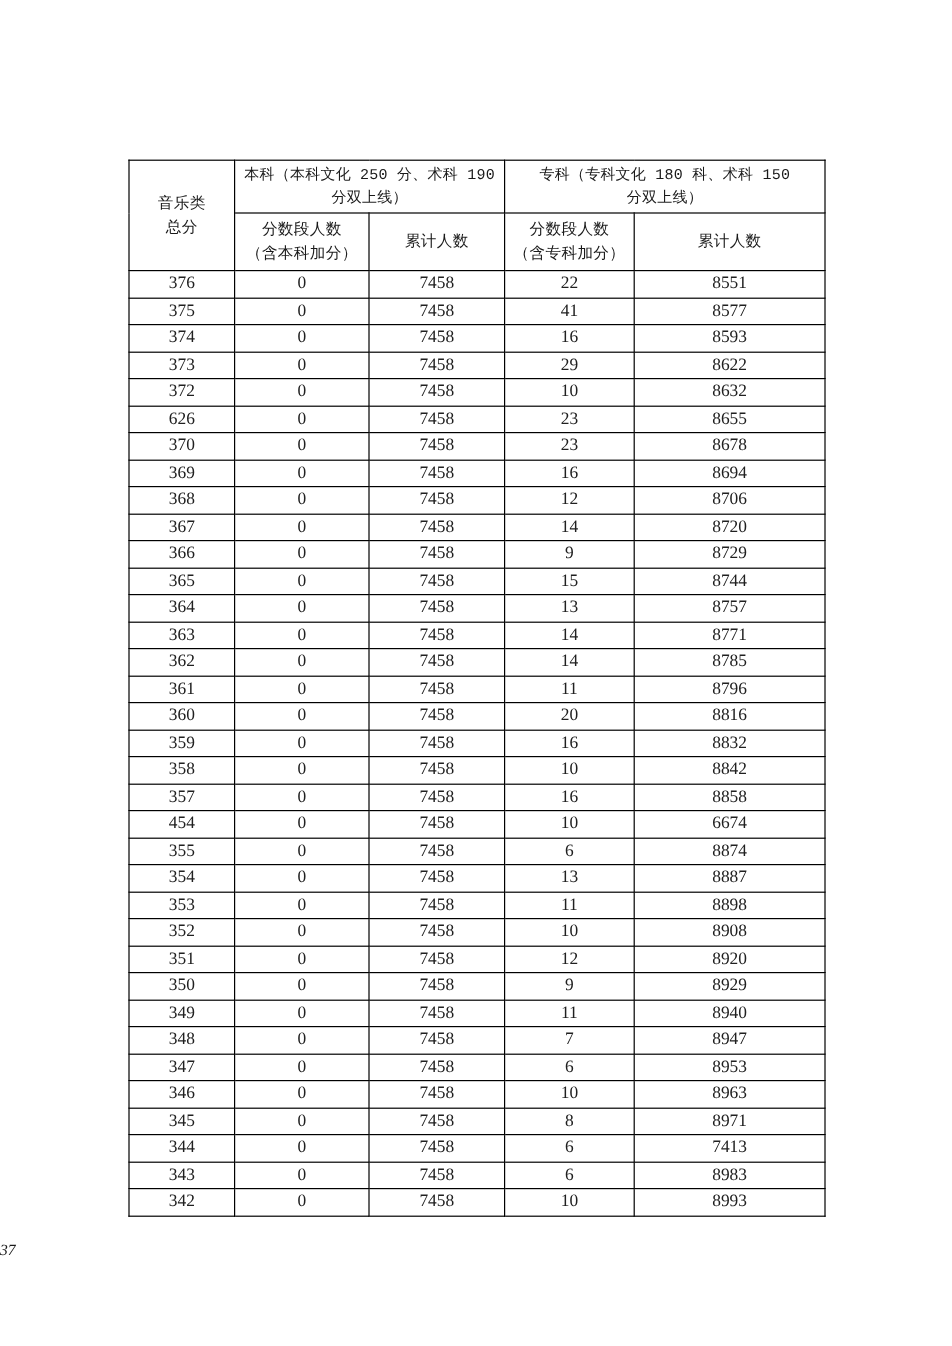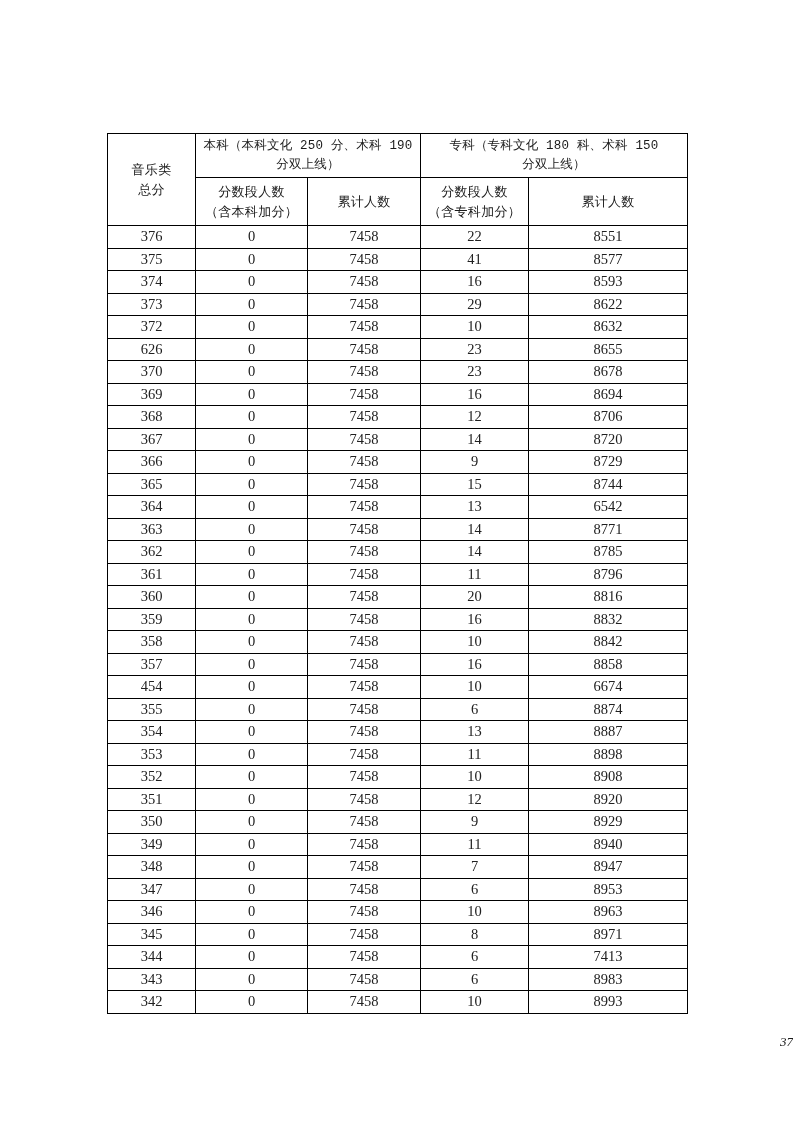--- a/index.html
+++ b/index.html
@@ -87,21 +87,21 @@
     font-size: 14.5px;
     line-height: 21px;
     color: #202020;
   }
 
   .page-number {
     position: absolute;
     left: 0;
     top: 1034px;
     width: 793px;
-    text-align: right;
+    text-align: left;
     font-family: "Liberation Serif", "DejaVu Serif", serif;
     font-style: italic;
     font-size: 13px;
     color: #1a1a1a;
   }
 </style>
 </head>
 <body>
 
 <div class="page">
@@ -229,21 +229,21 @@
           <td>0</td>
           <td>7458</td>
           <td>15</td>
           <td>8744</td>
         </tr>
         <tr class="data-row">
           <td>364</td>
           <td>0</td>
           <td>7458</td>
           <td>13</td>
-          <td>6542</td>
+          <td>8757</td>
         </tr>
         <tr class="data-row">
           <td>363</td>
           <td>0</td>
           <td>7458</td>
           <td>14</td>
           <td>8771</td>
         </tr>
         <tr class="data-row">
           <td>362</td>

